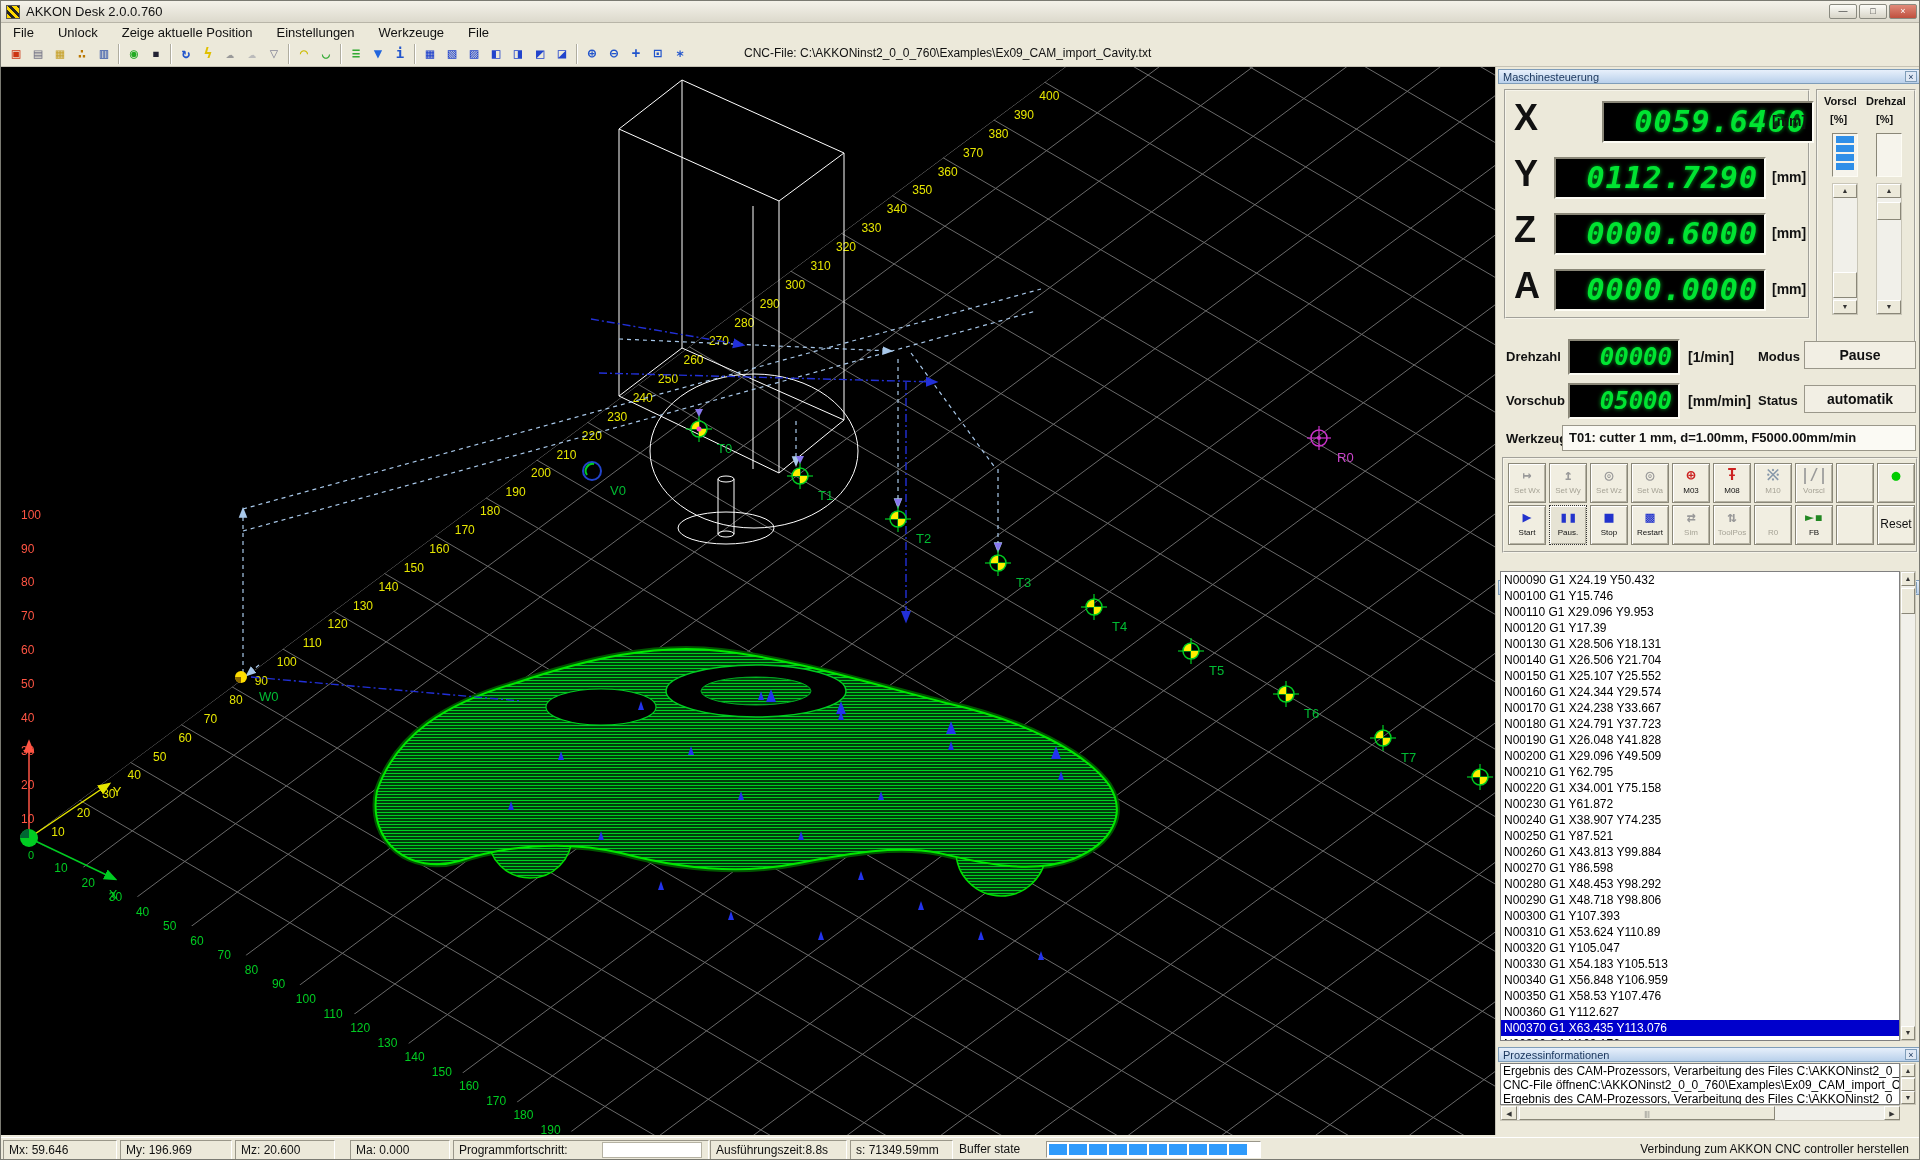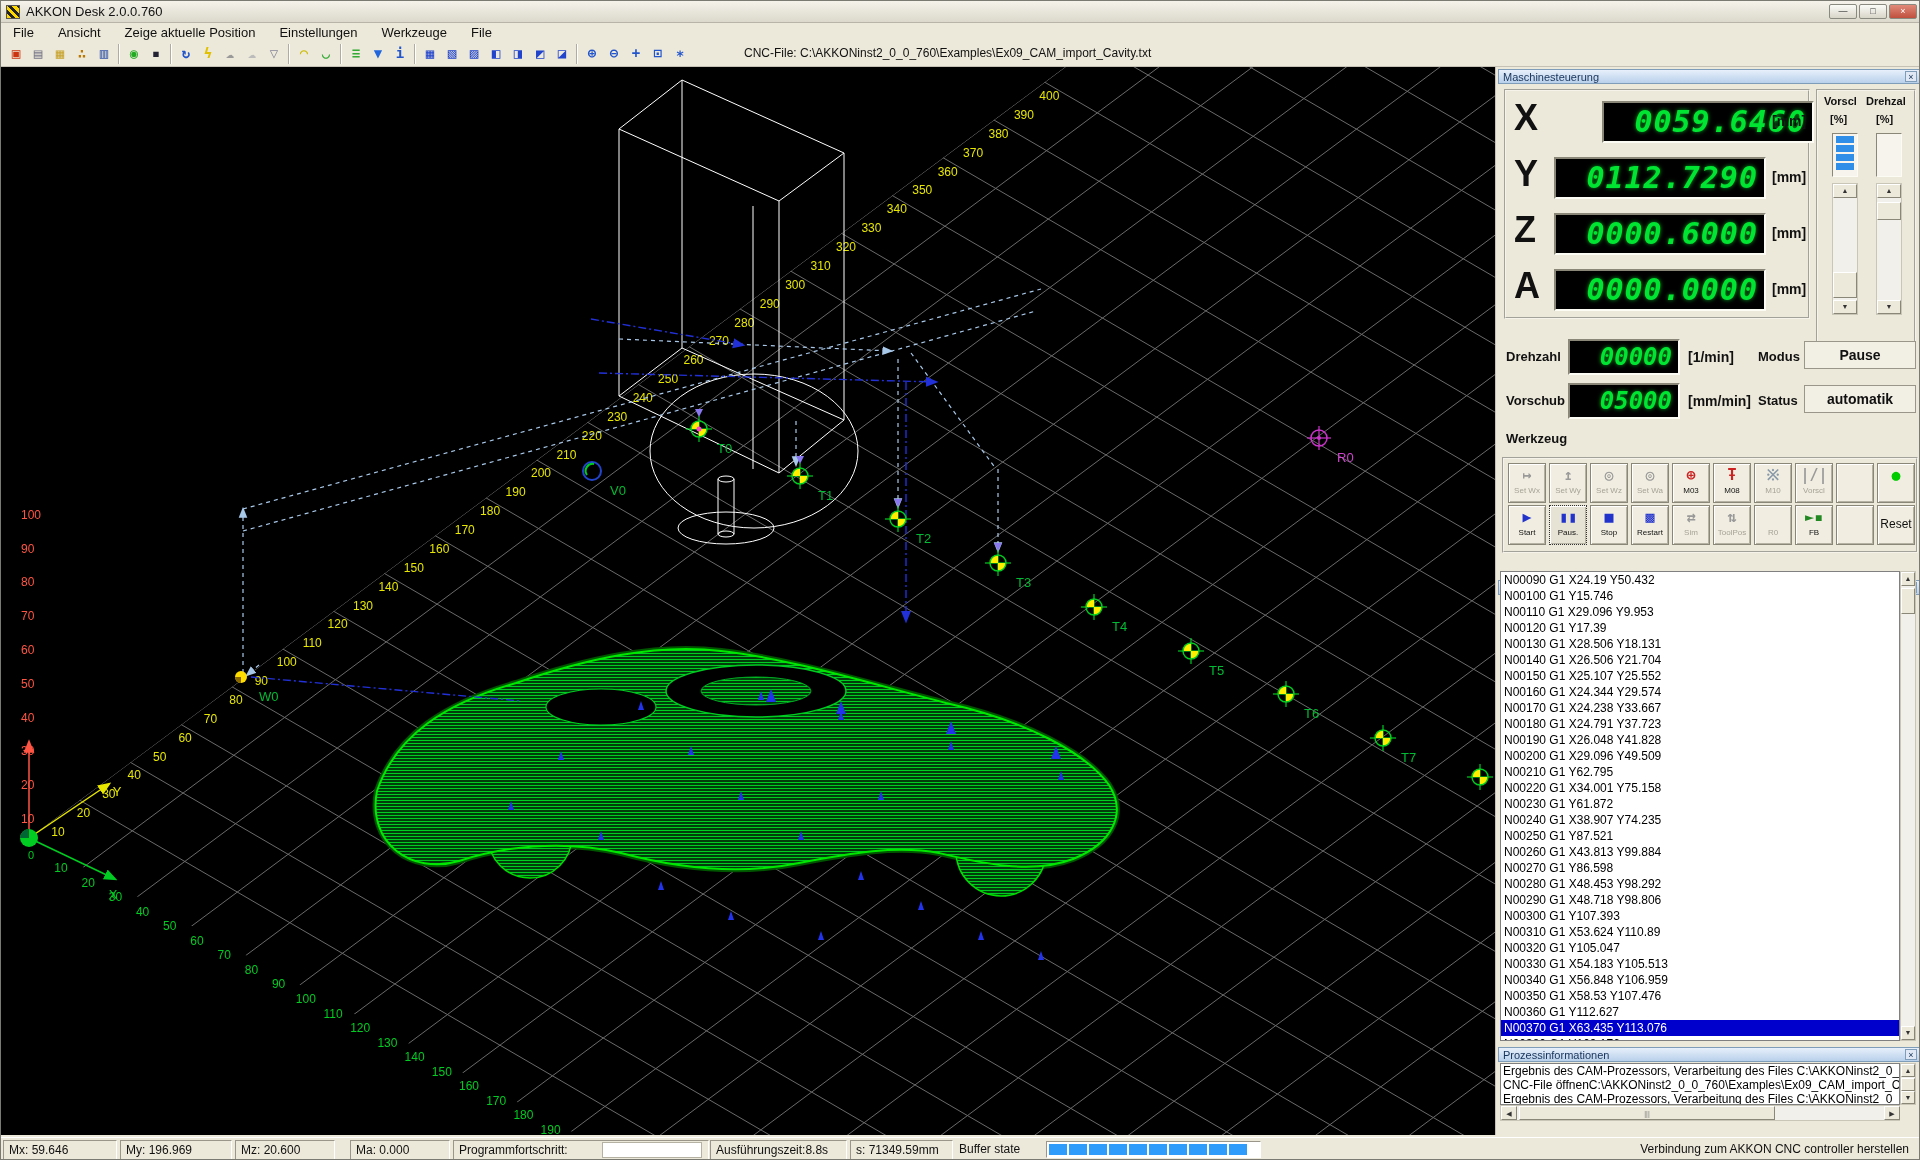--- a/index.html
+++ b/index.html
@@ -65,21 +65,21 @@
     <div id="title-text">AKKON Desk 2.0.0.760</div>
     <div id="win-controls">
         <div class="winbtn">—</div>
         <div class="winbtn">□</div>
         <div class="winbtn close">×</div>
       </div>
   </div>
 
   <div id="menubar">
       <div class="menu-item">File</div>
-      <div class="menu-item">Ansicht</div>
+      <div class="menu-item">Unlock</div>
       <div class="menu-item">Zeige aktuelle Position</div>
       <div class="menu-item">Einstellungen</div>
       <div class="menu-item">Werkzeuge</div>
       <div class="menu-item">File</div>
     </div>
 
   <div id="toolbar">
     <div id="cnc-file-label">CNC-File: C:\AKKONinst2_0_0_760\Examples\Ex09_CAM_import_Cavity.txt</div>
   <div class="tb-icon" style="color: rgb(204, 51, 17);">▣</div>
       <div class="tb-icon" style="color: rgb(119, 119, 136);">▤</div>
@@ -483,20 +483,21 @@
     <div class="small-bold" style="left:262px;top:282px;">Modus</div>
     <div class="flatbox" style="left:308px;top:274px;width:112px;height:28px;line-height:26px;">Pause</div>
 
     <div class="small-bold" style="left:10px;top:326px;">Vorschub</div>
     <div class="lcd" style="left:72px;top:316px;width:112px;height:36px;font-size:24px;line-height:32px;padding-right:6px;">05000</div>
     <div class="unit-label" style="left:192px;top:326px;">[mm/min]</div>
     <div class="small-bold" style="left:262px;top:326px;">Status</div>
     <div class="flatbox" style="left:308px;top:318px;width:112px;height:28px;line-height:26px;">automatik</div>
 
     <div class="small-bold" style="left:10px;top:364px;">Werkzeug</div>
+    <div class="flatbox" style="left:66px;top:358px;width:354px;height:26px;line-height:24px;background:#fbfaf4;text-align:left;padding-left:6px;font-size:13px;">T01: cutter 1 mm, d=1.00mm, F5000.00mm/min</div>
 
     <div class="groupbox" style="left:6px;top:390px;width:416px;height:96px;" id="btn-frame">
         <div class="mbtn disabled" style="left: 4px; top: 4px;">
           <span class="bglyph" style="color: rgb(154, 154, 154);">↦</span>
           <span class="blabel">Set Wx</span>
         </div>
         <div class="mbtn disabled" style="left: 45px; top: 4px;">
           <span class="bglyph" style="color: rgb(154, 154, 154);">↥</span>
           <span class="blabel">Set Wy</span>
         </div>

